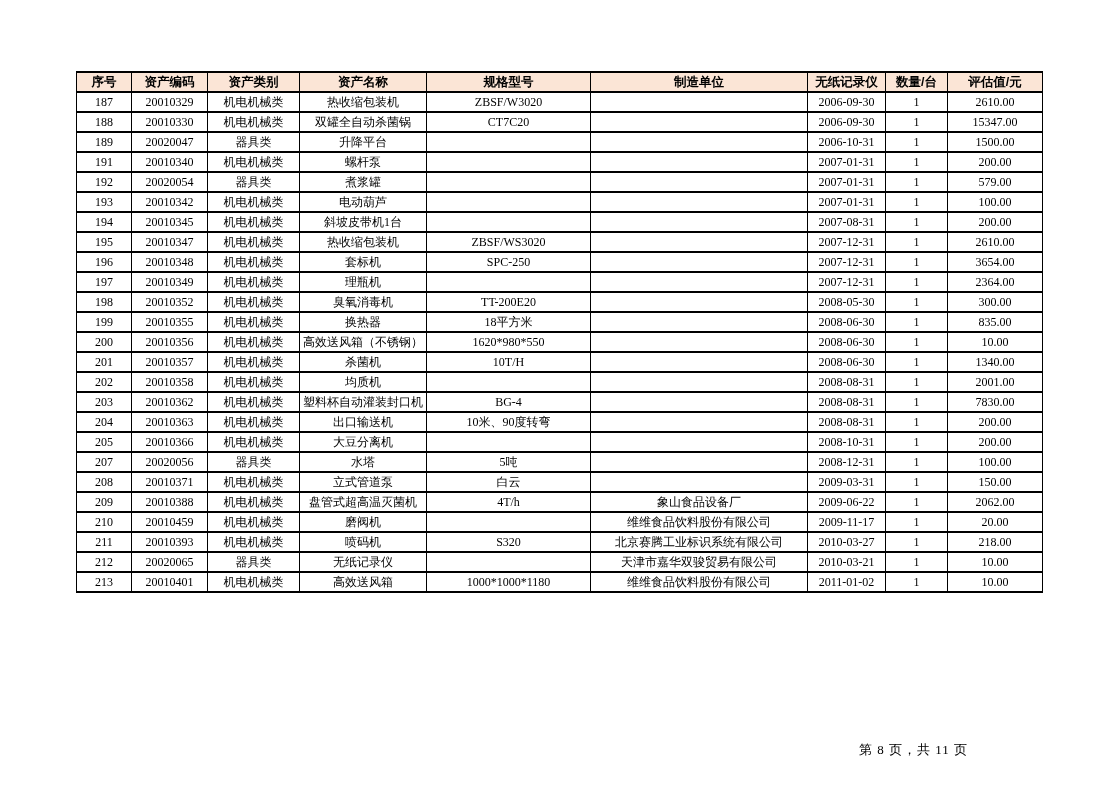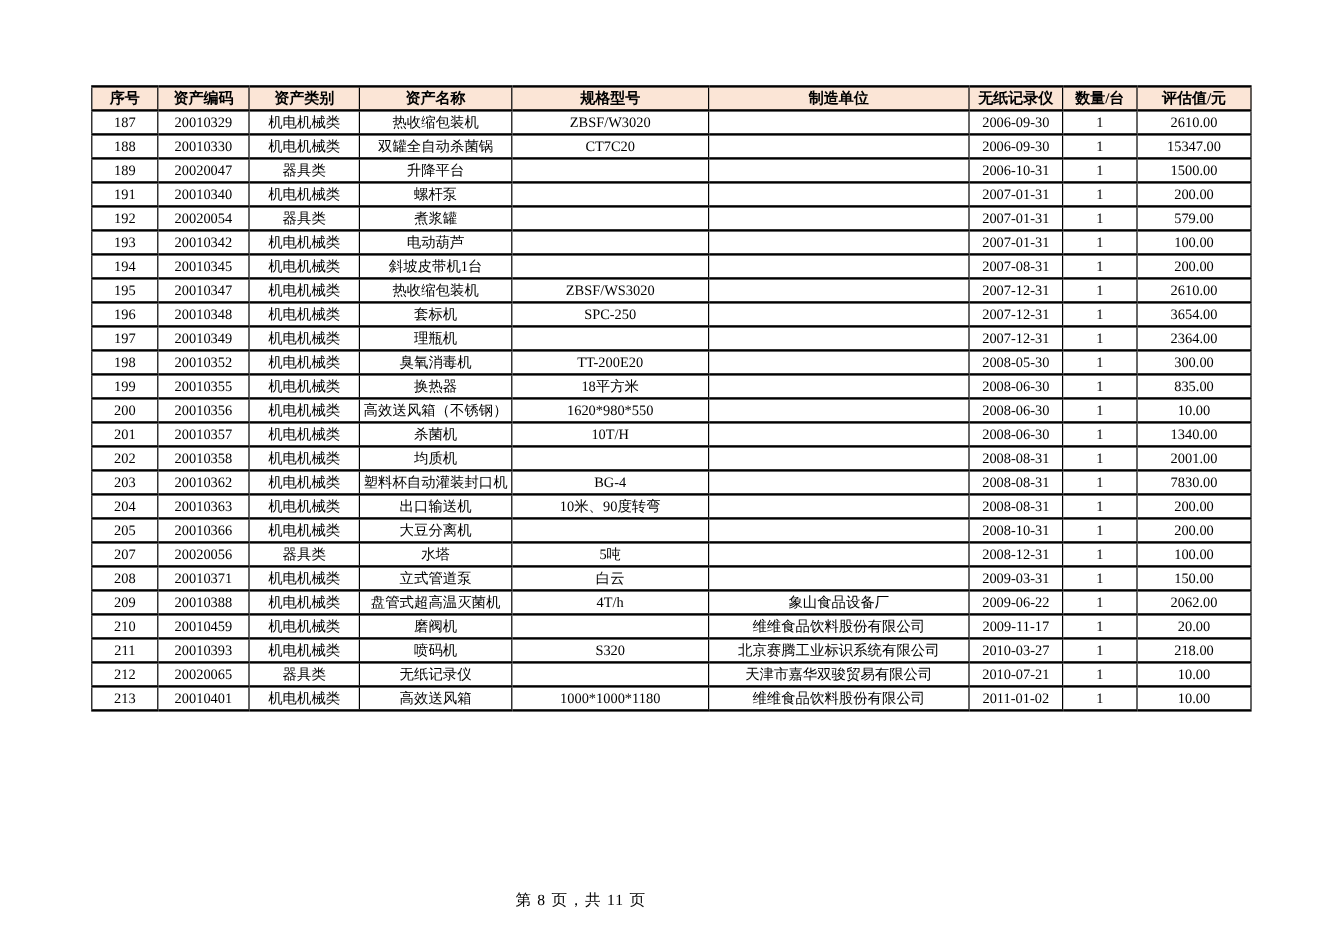--- a/index.html
+++ b/index.html
@@ -25,33 +25,33 @@
     text-align: center;
     vertical-align: middle;
     height: 20px;
     font-size: 12px;
     padding: 0 1px;
   }
   .asset-table th {
     background: #FBE5D6;
     font-weight: bold;
     font-size: 12.5px;
-    font-family: Liberation Serif, serif;
+    font-family: Liberation Sans, sans-serif;
   }
   .nw {
     max-height: 20px;
     overflow: hidden;
     line-height: 15px;
     margin: 0 auto;
   }
   .footer {
     position: absolute;
     left: 0; top: 741px;
     width: 968px;
-    text-align: center;
+    text-align: right;
     font-size: 13px;
     letter-spacing: 1px;
   }
 </style>
 </head>
 <body>
 
 <div class="page">
 
   <div class="table-wrap">
@@ -761,21 +761,21 @@
     <td>
               <div class="nw">无纸记录仪</div>
             </td>
     <td>
               <div class="nw"></div>
             </td>
     <td>
               <div class="nw">天津市嘉华双骏贸易有限公司</div>
             </td>
     <td>
-              <div class="nw">2010-07-21</div>
+              <div class="nw">2010-03-21</div>
             </td>
     <td>
               <div class="nw">1</div>
             </td>
     <td>
               <div class="nw">10.00</div>
             </td>
   </tr>
           <tr>
     <td>

